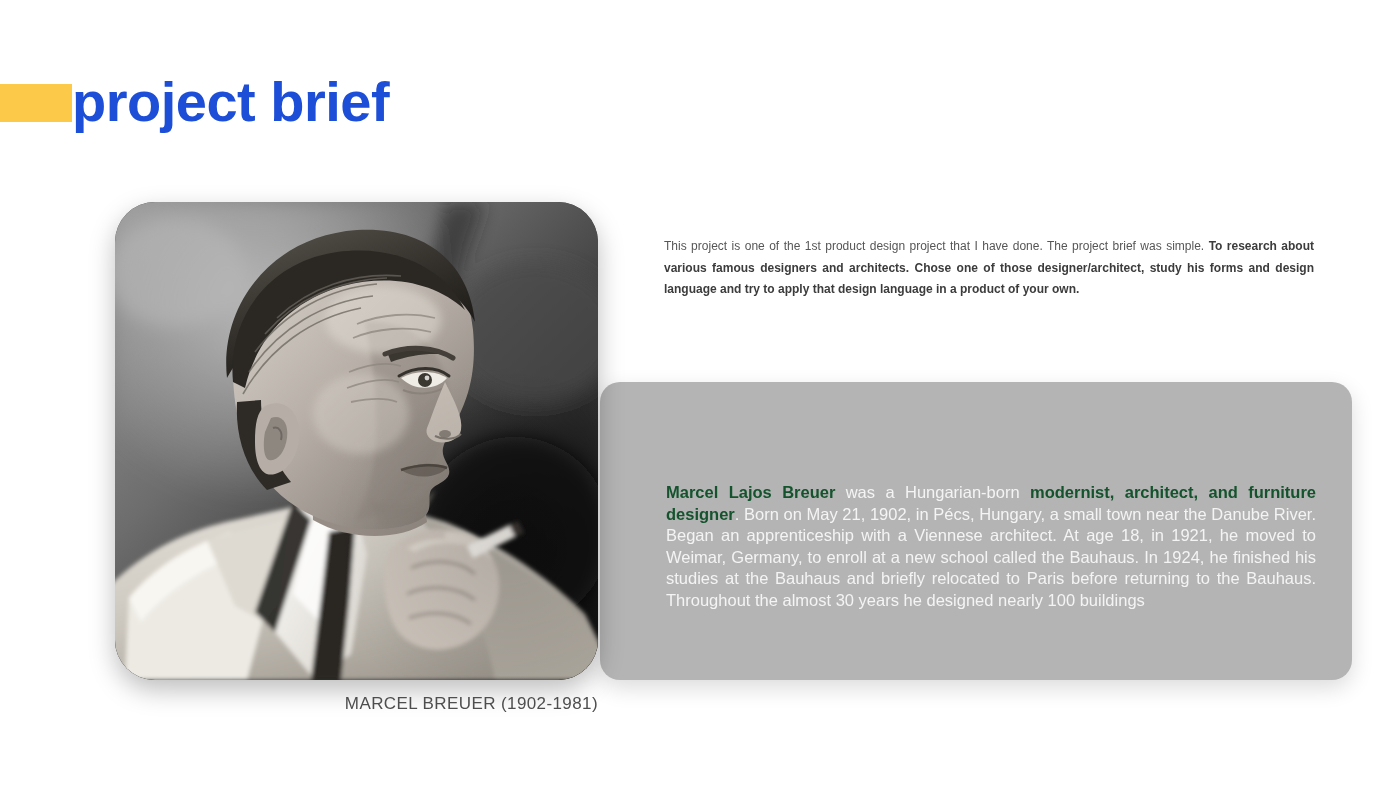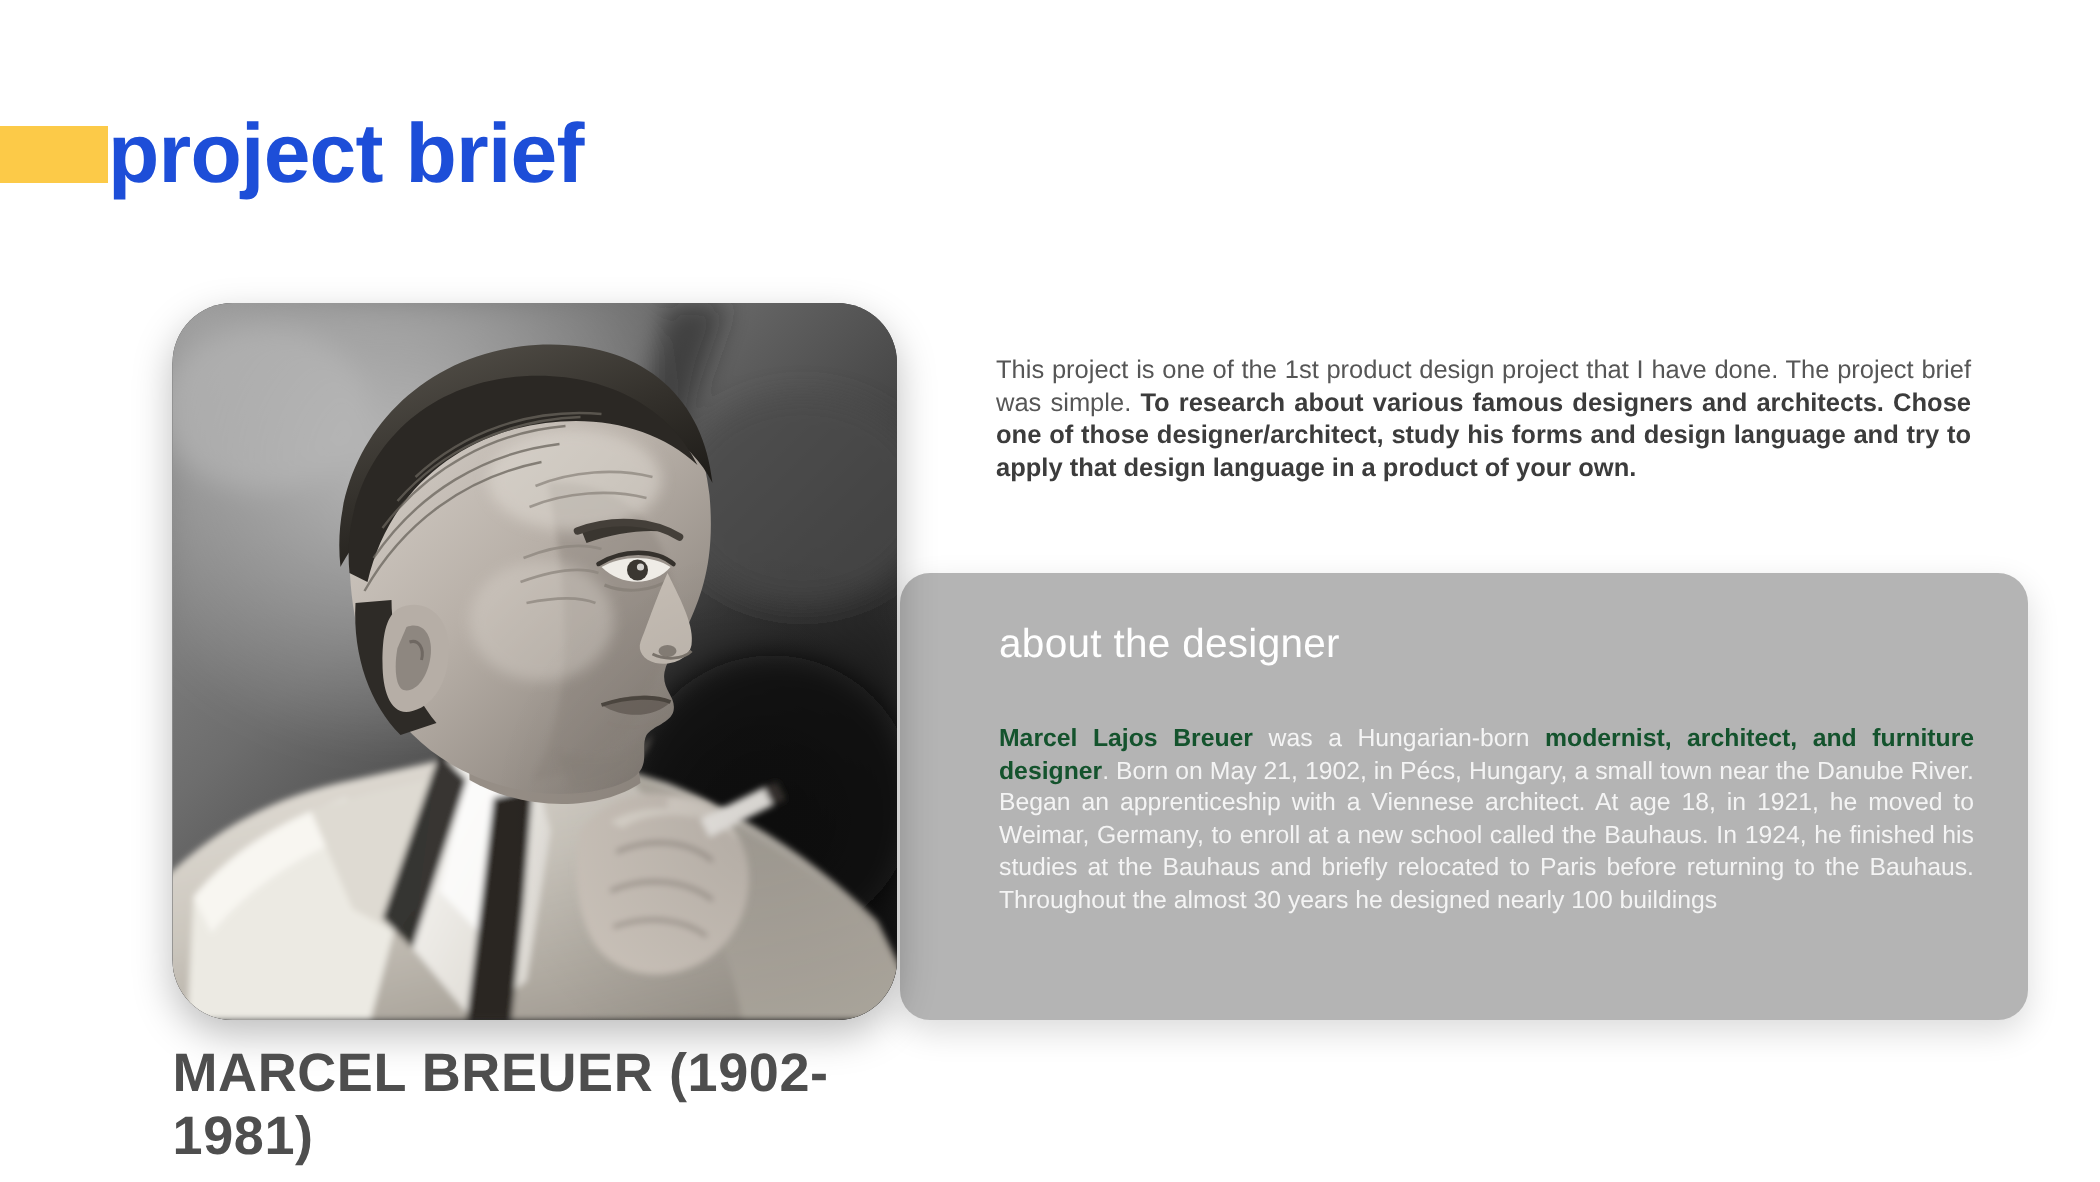--- a/index.html
+++ b/index.html
@@ -36,33 +36,33 @@
     box-shadow:0 10px 26px rgba(0,0,0,0.26);
     overflow:hidden;
     background:#3a3a3a;
     z-index:3;
   }
   .photo-svg { display:block; width:100%; height:100%; }
 
   .photo-caption {
     position:absolute; left:115px; top:694px;
     width:483px;
-    text-align:left;
-    font-size:36px;
-    font-weight:700;
+    text-align:right;
+    font-size:17px;
+    font-weight:400;
     letter-spacing:0.4px;
     color:#4e4e4e;
     z-index:4;
   }
 
   
   .intro {
     position:absolute; left:664px; top:236px;
     width:650px;
-    font-size:17px;
+    font-size:12px;
     line-height:21.5px;
     color:#565656;
     text-align:justify;
     text-justify:inter-word;
   }
   .intro b { font-weight:bold; color:#3c3c3c; }
 
   
   .panel {
     position:absolute; left:600px; top:382px;
@@ -274,17 +274,16 @@
   </svg>
 </div>
 
 <div class="photo-caption">MARCEL BREUER (1902-1981)</div>
 
 <div class="intro">
   <span>This project is one of the 1st product design project that I have done. The project brief was simple. </span><b>To research about various famous designers and architects. Chose one of those designer/architect, study his forms and design language and try to apply that design language in a product of your own.</b>
 </div>
 
 <div class="panel">
-  <div class="panel-heading">about the designer</div>
   <div class="panel-body">
     <b>Marcel Lajos Breuer</b><span> was a Hungarian-born </span><b>modernist, architect, and furniture designer</b><span>. Born on May 21, 1902, in Pécs, Hungary, a small town near the Danube River. Began an apprenticeship with a Viennese architect. At age 18, in 1921, he moved to Weimar, Germany, to enroll at a new school called the Bauhaus. In 1924, he finished his studies at the Bauhaus and briefly relocated to Paris before returning to the Bauhaus. Throughout the almost 30 years he designed nearly 100 buildings</span>
   </div>
 </div>
 
 </body></html>

